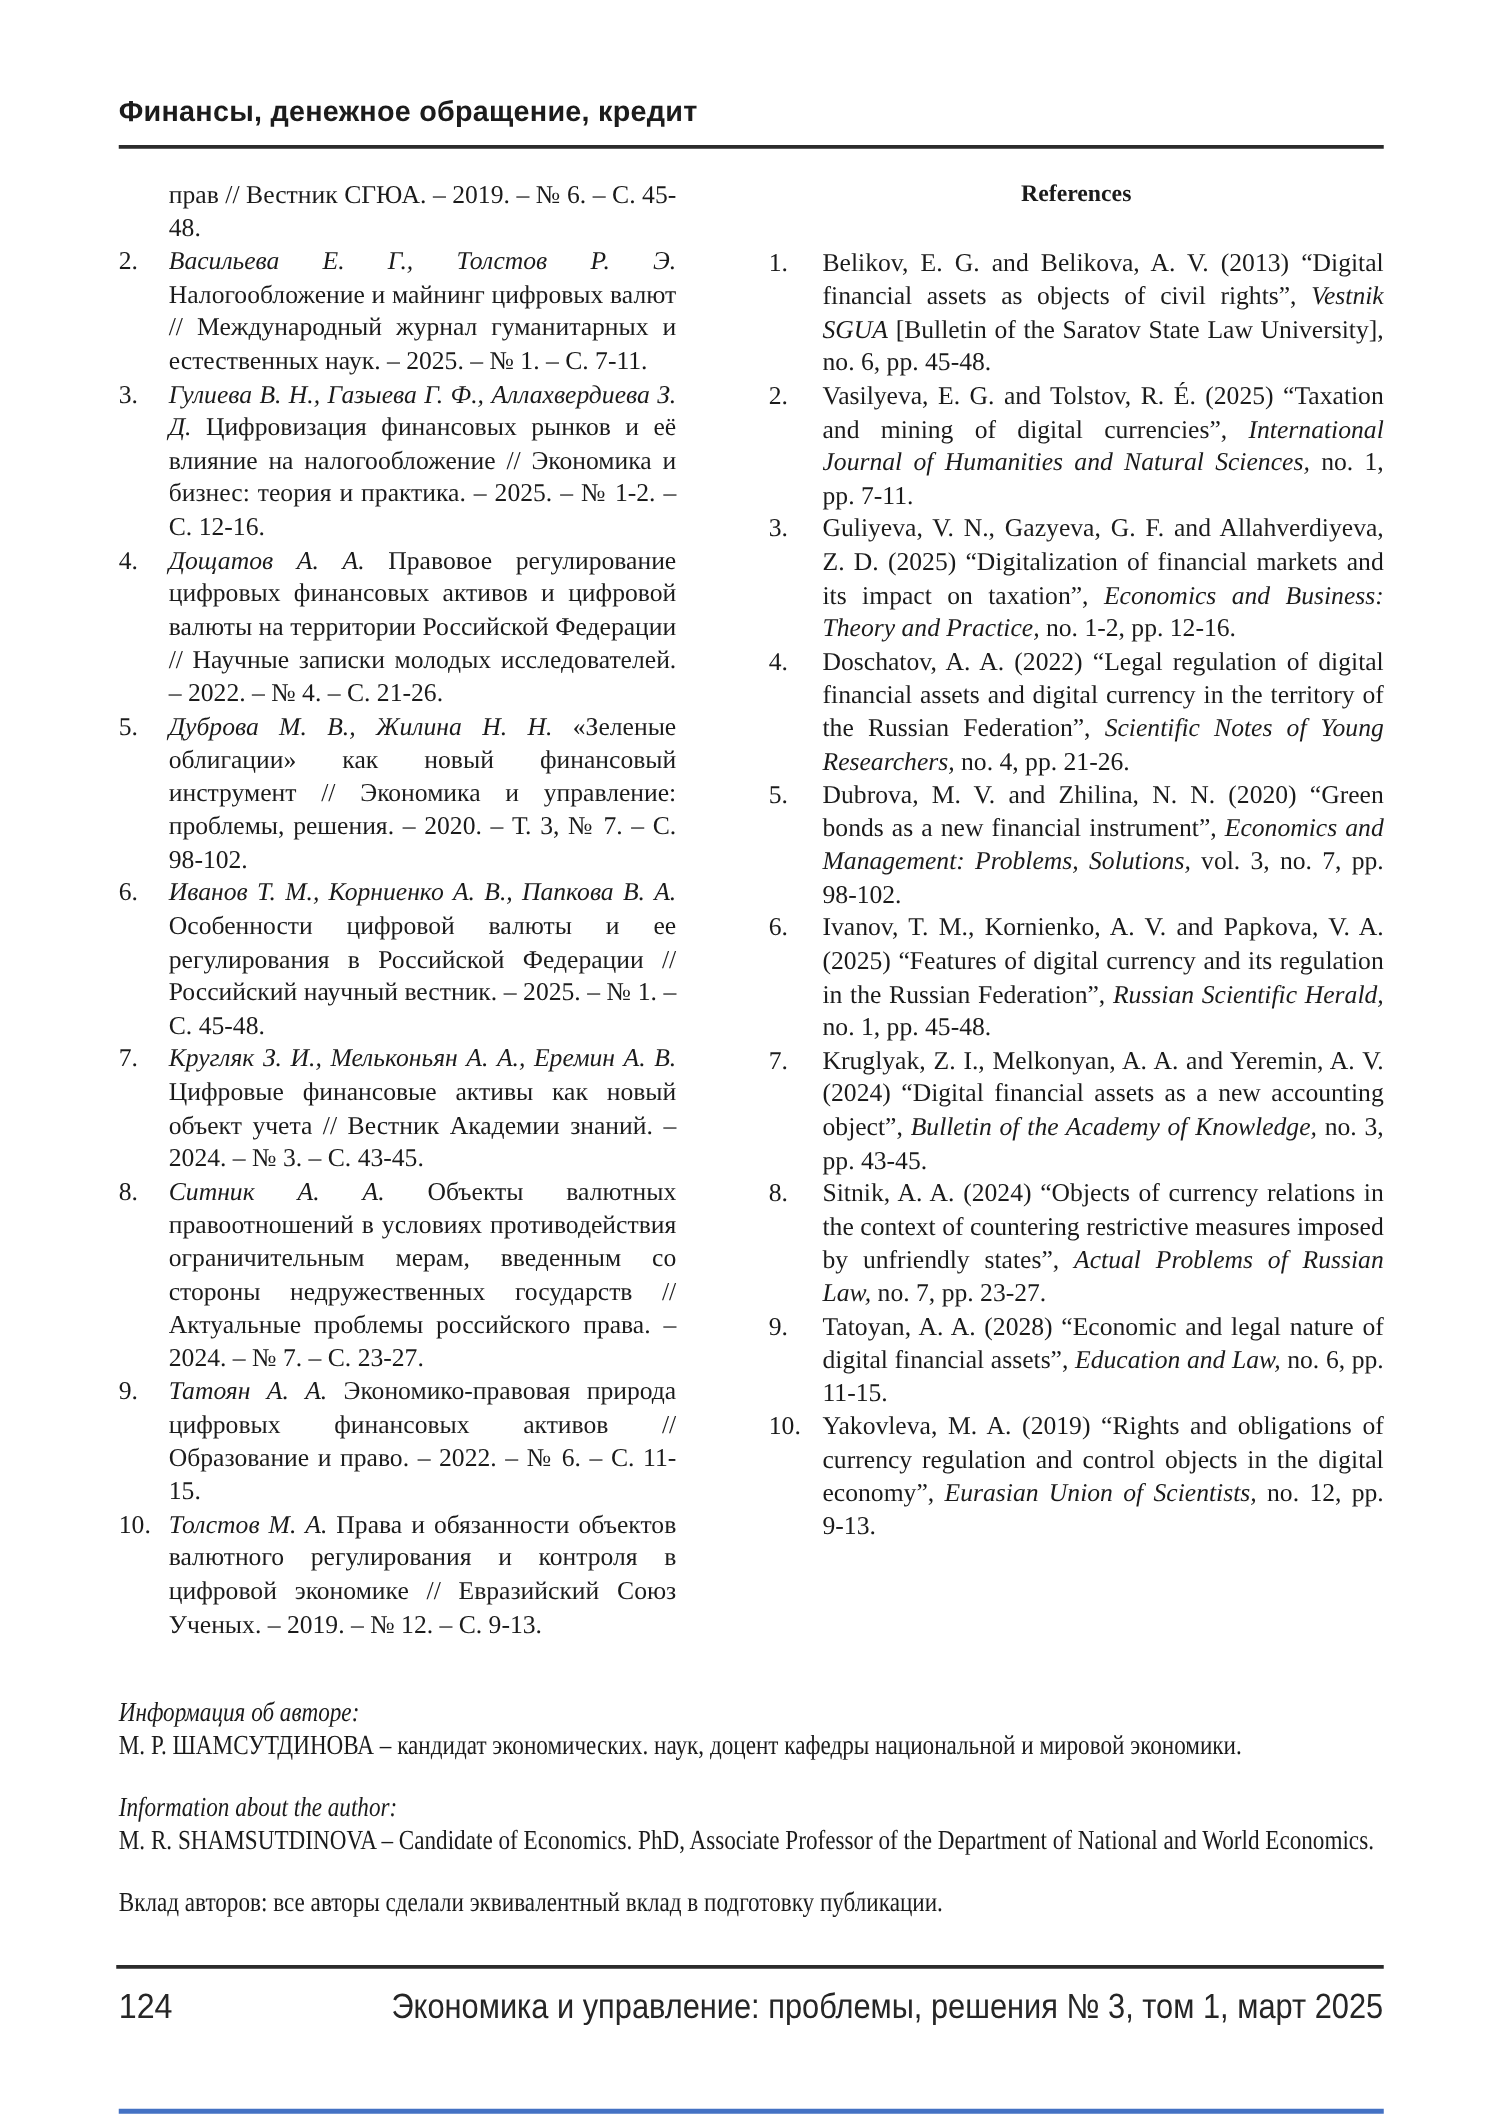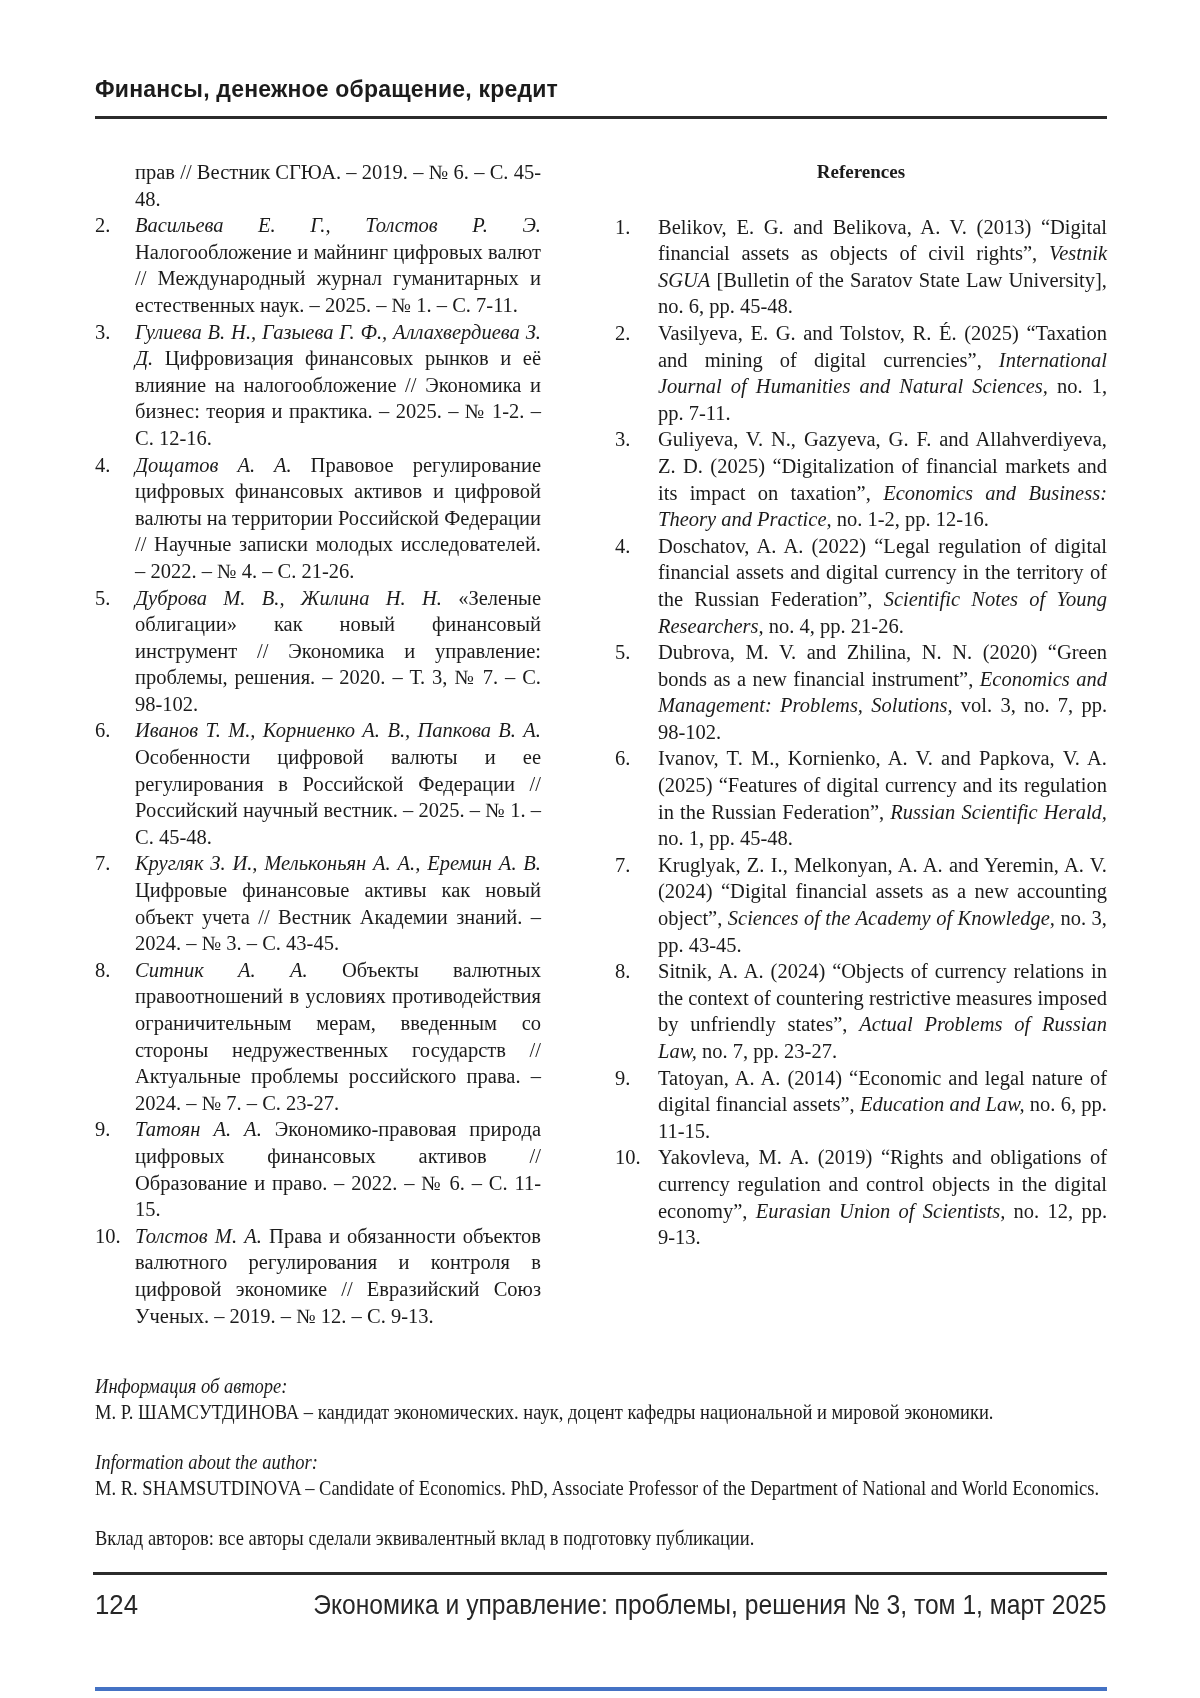--- a/index.html
+++ b/index.html
@@ -11,21 +11,21 @@
 
   
   .section-header {
     padding-top:76px;
     font-family:"Liberation Sans", sans-serif;
     font-weight:bold; font-size:23px; color:#1c1c1c; letter-spacing:0.2px;
   }
   .header-rule { height:3px; background:#2b2b2b; margin-top:13px; }
 
   
-  .columns { display:flex; margin-top:40px; }
+  .columns { display:flex; margin-top:24px; }
   .col-left  { width:446px; }
   .col-gap   { width:74px; flex:0 0 74px; }
   .col-right { width:492px; }
   .ref-body { font-size:20.5px; line-height:26.6px; }
   .continuation { margin:0 0 0 40px; text-align:justify; }
   .references-title { font-weight:bold; text-align:center; margin:0 0 28px 0; font-size:19px; }
   .ref-item { display:flex; }
   .ref-num { flex:0 0 40px; width:40px; }
   .col-right .ref-num { flex:0 0 43px; width:43px; }
   .ref-text { flex:1; text-align:justify; }
@@ -122,29 +122,29 @@
             <div class="ref-item">
               <span class="ref-num">5.</span>
               <div class="ref-text"><span>Dubrova, M. V. and Zhilina, N. N. (2020) “Green bonds as a new financial instrument”, </span><span class="it">Economics and Management: Problems, Solutions,</span><span> vol. 3, no. 7, pp. 98-102.</span></div>
             </div>
             <div class="ref-item">
               <span class="ref-num">6.</span>
               <div class="ref-text"><span>Ivanov, T. M., Kornienko, A. V. and Papkova, V. A. (2025) “Features of digital currency and its regulation in the Russian Federation”, </span><span class="it">Russian Scientific Herald,</span><span> no. 1, pp. 45-48.</span></div>
             </div>
             <div class="ref-item">
               <span class="ref-num">7.</span>
-              <div class="ref-text"><span>Kruglyak, Z. I., Melkonyan, A. A. and Yeremin, A. V. (2024) “Digital financial assets as a new accounting object”, </span><span class="it">Sciences of the Academy of Knowledge,</span><span> no. 3, pp. 43-45.</span></div>
+              <div class="ref-text"><span>Kruglyak, Z. I., Melkonyan, A. A. and Yeremin, A. V. (2024) “Digital financial assets as a new accounting object”, </span><span class="it">Bulletin of the Academy of Knowledge,</span><span> no. 3, pp. 43-45.</span></div>
             </div>
             <div class="ref-item">
               <span class="ref-num">8.</span>
               <div class="ref-text"><span>Sitnik, A. A. (2024) “Objects of currency relations in the context of countering restrictive measures imposed by unfriendly states”, </span><span class="it">Actual Problems of Russian Law,</span><span> no. 7, pp. 23-27.</span></div>
             </div>
             <div class="ref-item">
               <span class="ref-num">9.</span>
-              <div class="ref-text"><span>Tatoyan, A. A. (2014) “Economic and legal nature of digital financial assets”, </span><span class="it">Education and Law,</span><span> no. 6, pp. 11-15.</span></div>
+              <div class="ref-text"><span>Tatoyan, A. A. (2028) “Economic and legal nature of digital financial assets”, </span><span class="it">Education and Law,</span><span> no. 6, pp. 11-15.</span></div>
             </div>
             <div class="ref-item">
               <span class="ref-num">10.</span>
               <div class="ref-text"><span>Yakovleva, M. A. (2019) “Rights and obligations of currency regulation and control objects in the digital economy”, </span><span class="it">Eurasian Union of Scientists,</span><span> no. 12, pp. 9-13.</span></div>
             </div>
           </div>
       </div>
     </div>
 
     <div class="info-block">

